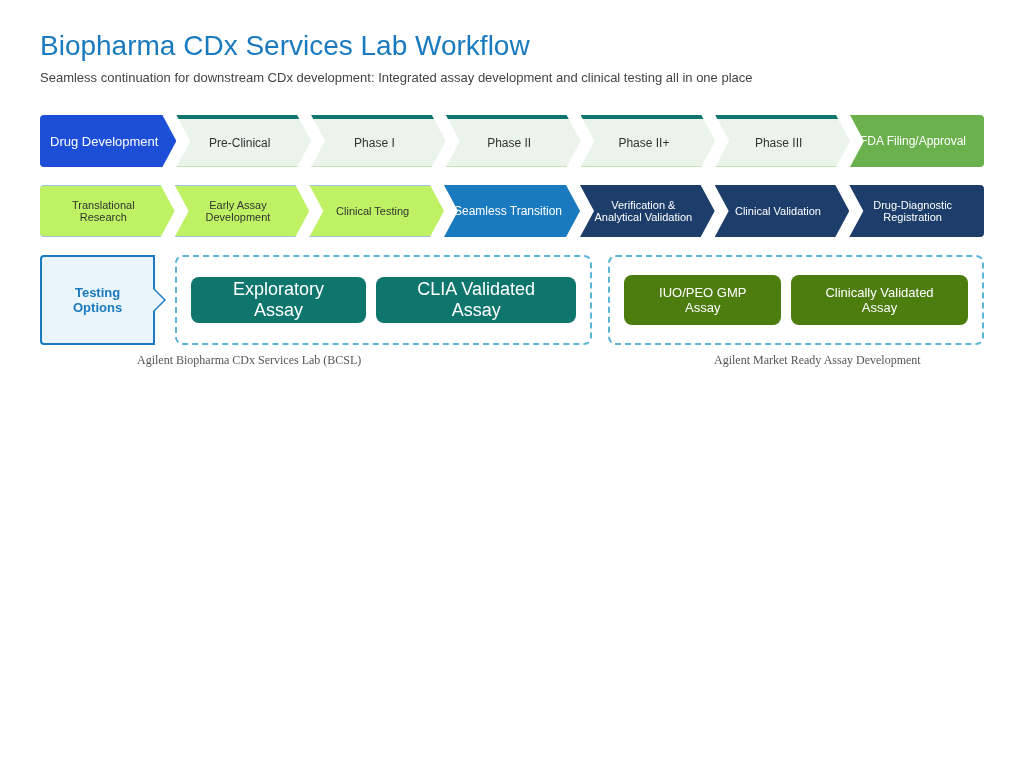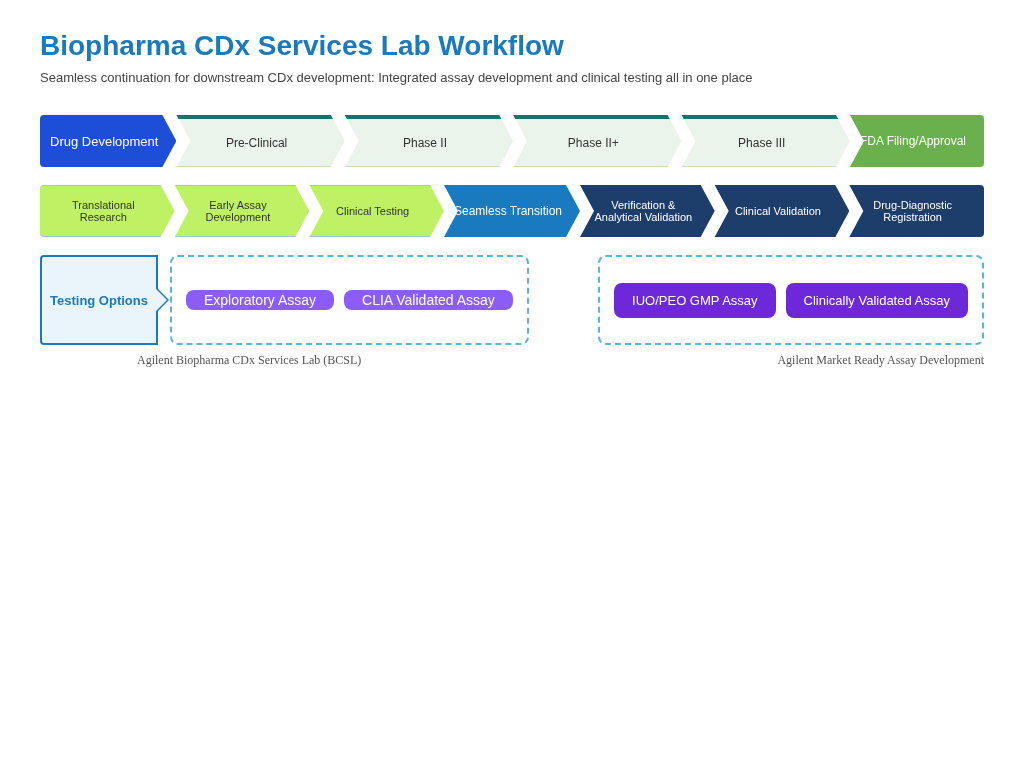--- a/index.html
+++ b/index.html
@@ -8,21 +8,21 @@
       font-family: Arial, sans-serif;
       width: 1024px;
       height: 768px;
       overflow: hidden;
       padding: 30px 40px;
     }
 
     h1 {
       color: #1a7abf;
       font-size: 28px;
-      font-weight: 700;
+      font-weight: 400;
       margin-bottom: 8px;
     }
 
     .subtitle {
       color: #444;
       font-size: 13px;
       margin-bottom: 30px;
     }
 
     
@@ -64,21 +64,21 @@
     .ad-start  { background: #1d3d6b; font-size: 13px; min-width: 110px; }
     .ad-mid    { background: #bef264; color: #333; font-size: 11px; flex: 1; border-top: 1px solid #a0c4e0; border-bottom: 1px solid #a0c4e0; }
     .ad-accent { background: #1a7abf; font-size: 12px; min-width: 110px; }
     .ad-dark   { background: #1d3d6b; font-size: 11px; flex: 1; text-align: center; }
 
     
     .testing-row {
       display: flex;
       align-items: flex-end;
       margin-top: 10px;
-      gap: 0;
+      gap: 8px;
     }
 
     .test-label-arrow {
       display: flex;
       align-items: center;
       justify-content: center;
       background: #eaf4fb;
       color: #1a7abf;
       font-size: 13px;
       font-weight: 600;
@@ -119,63 +119,64 @@
       border-radius: 8px;
       padding: 12px 14px;
       display: flex;
       gap: 10px;
       align-items: center;
       justify-content: center;
       height: 90px;
     }
 
     .test-btn {
-      background: #8b5cf6;
+      background: #0f766e;
       color: #fff;
       border-radius: 8px;
       padding: 2px 18px;
-      font-size: 14px;
+      font-size: 18px;
       font-weight: 500;
       text-align: center;
       min-width: 130px;
     }
 
     .spacer { flex: 1; }
 
     .dashed-box-right {
       border: 2px dashed #5bb5d5;
       border-radius: 8px;
       padding: 12px 14px;
       display: flex;
       gap: 10px;
       align-items: center;
       justify-content: center;
       height: 90px;
     }
 
     .test-btn-dark {
-      background: #6d28d9;
+      background: #4d7c0f;
       color: #fff;
       border-radius: 8px;
       padding: 10px 18px;
       font-size: 13px;
       font-weight: 500;
       text-align: center;
       min-width: 110px;
     }
   </style>
 </head>
 <body>
 
 <h1>Biopharma CDx Services Lab Workflow</h1>
 <p class="subtitle">Seamless continuation for downstream CDx development: Integrated assay development and clinical testing all in one place</p>
 
 <div class="arrow-row">
   <div class="arrow dd-start">Drug Development</div>
   <div class="arrow dd-mid">Pre-Clinical</div>
+  <div class="arrow dd-mid">Phase I</div>
   <div class="arrow dd-mid">Phase II</div>
   <div class="arrow dd-mid">Phase II+</div>
   <div class="arrow dd-mid">Phase III</div>
   <div class="arrow dd-end">FDA Filing/Approval</div>
 </div>
 
 <div class="arrow-row">
   <div class="arrow ad-mid">Translational Research</div>
   <div class="arrow ad-mid">Early Assay Development</div>
   <div class="arrow ad-mid">Clinical Testing</div>
@@ -198,14 +199,14 @@
   <div class="dashed-box-right">
     <div class="test-btn-dark">IUO/PEO GMP Assay</div>
     <div class="test-btn-dark">Clinically Validated Assay</div>
   </div>
 </div>
 
 <div style="display:flex; margin-top:8px; font-size:12px; color:#555;font-family:Liberation Serif, serif;">
   <div style="width:97px;"></div>
   <div style="width:330px;">Agilent Biopharma CDx Services Lab (BCSL)</div>
   <div style="flex:1;"></div>
-  <div style="width:270px; text-align:right;margin-left:12px;">Agilent Market Ready Assay Development</div>
+  <div style="width:270px; text-align:left;margin-left:12px;">Agilent Market Ready Assay Development</div>
 </div>
 
 </body></html>

